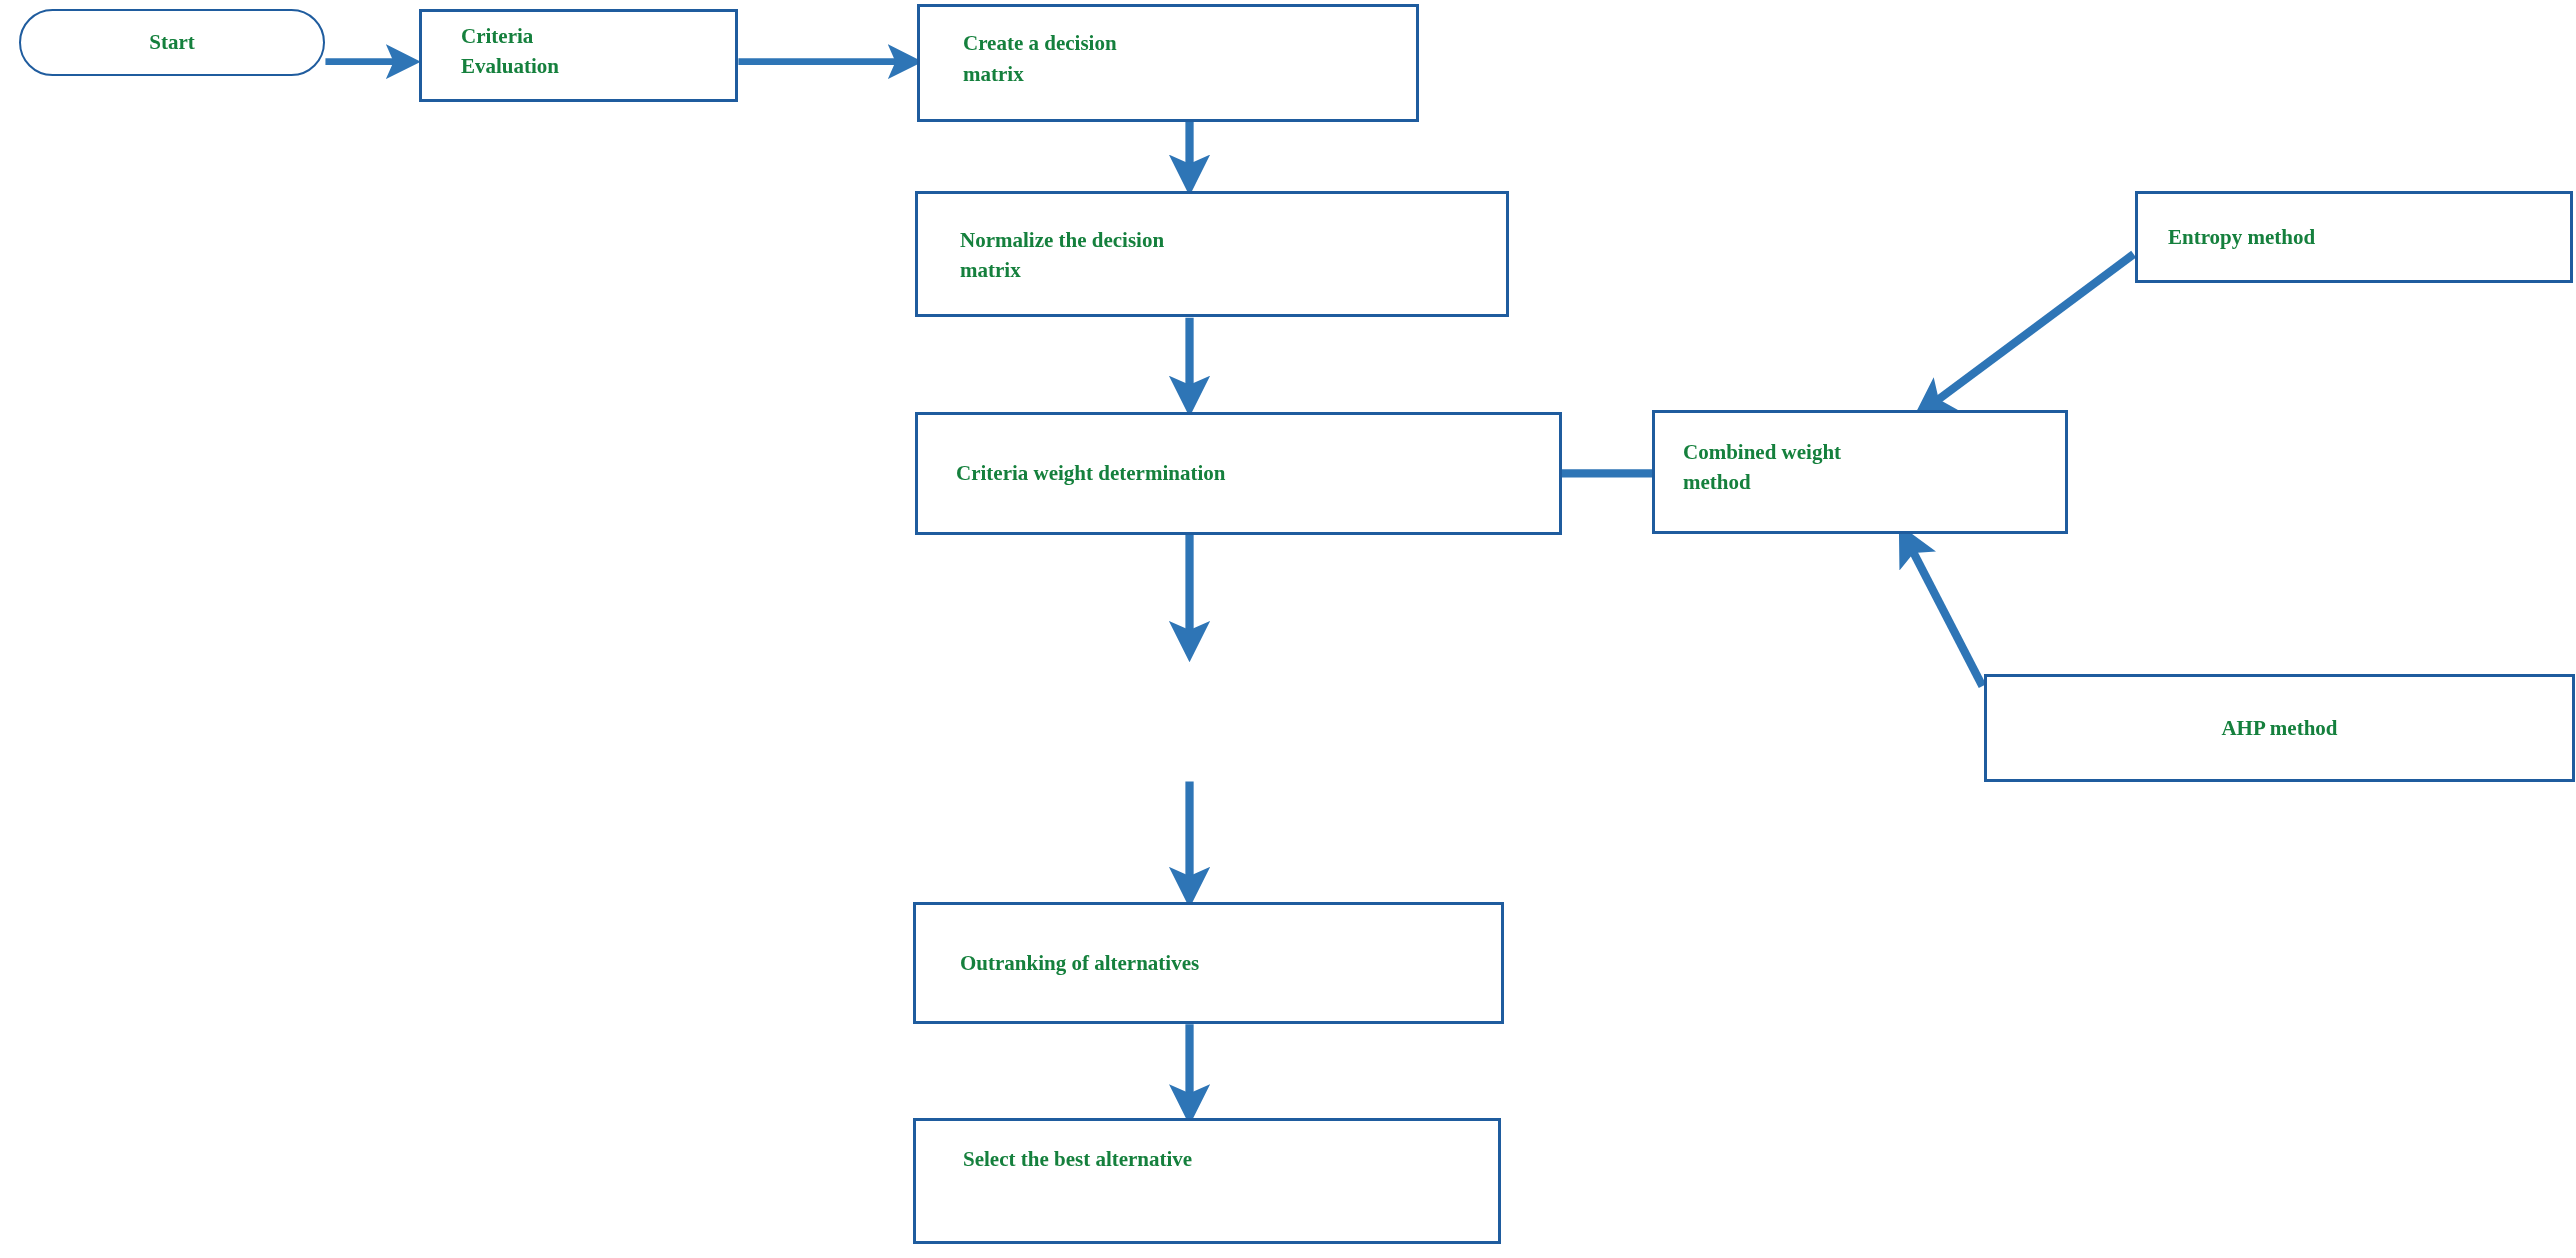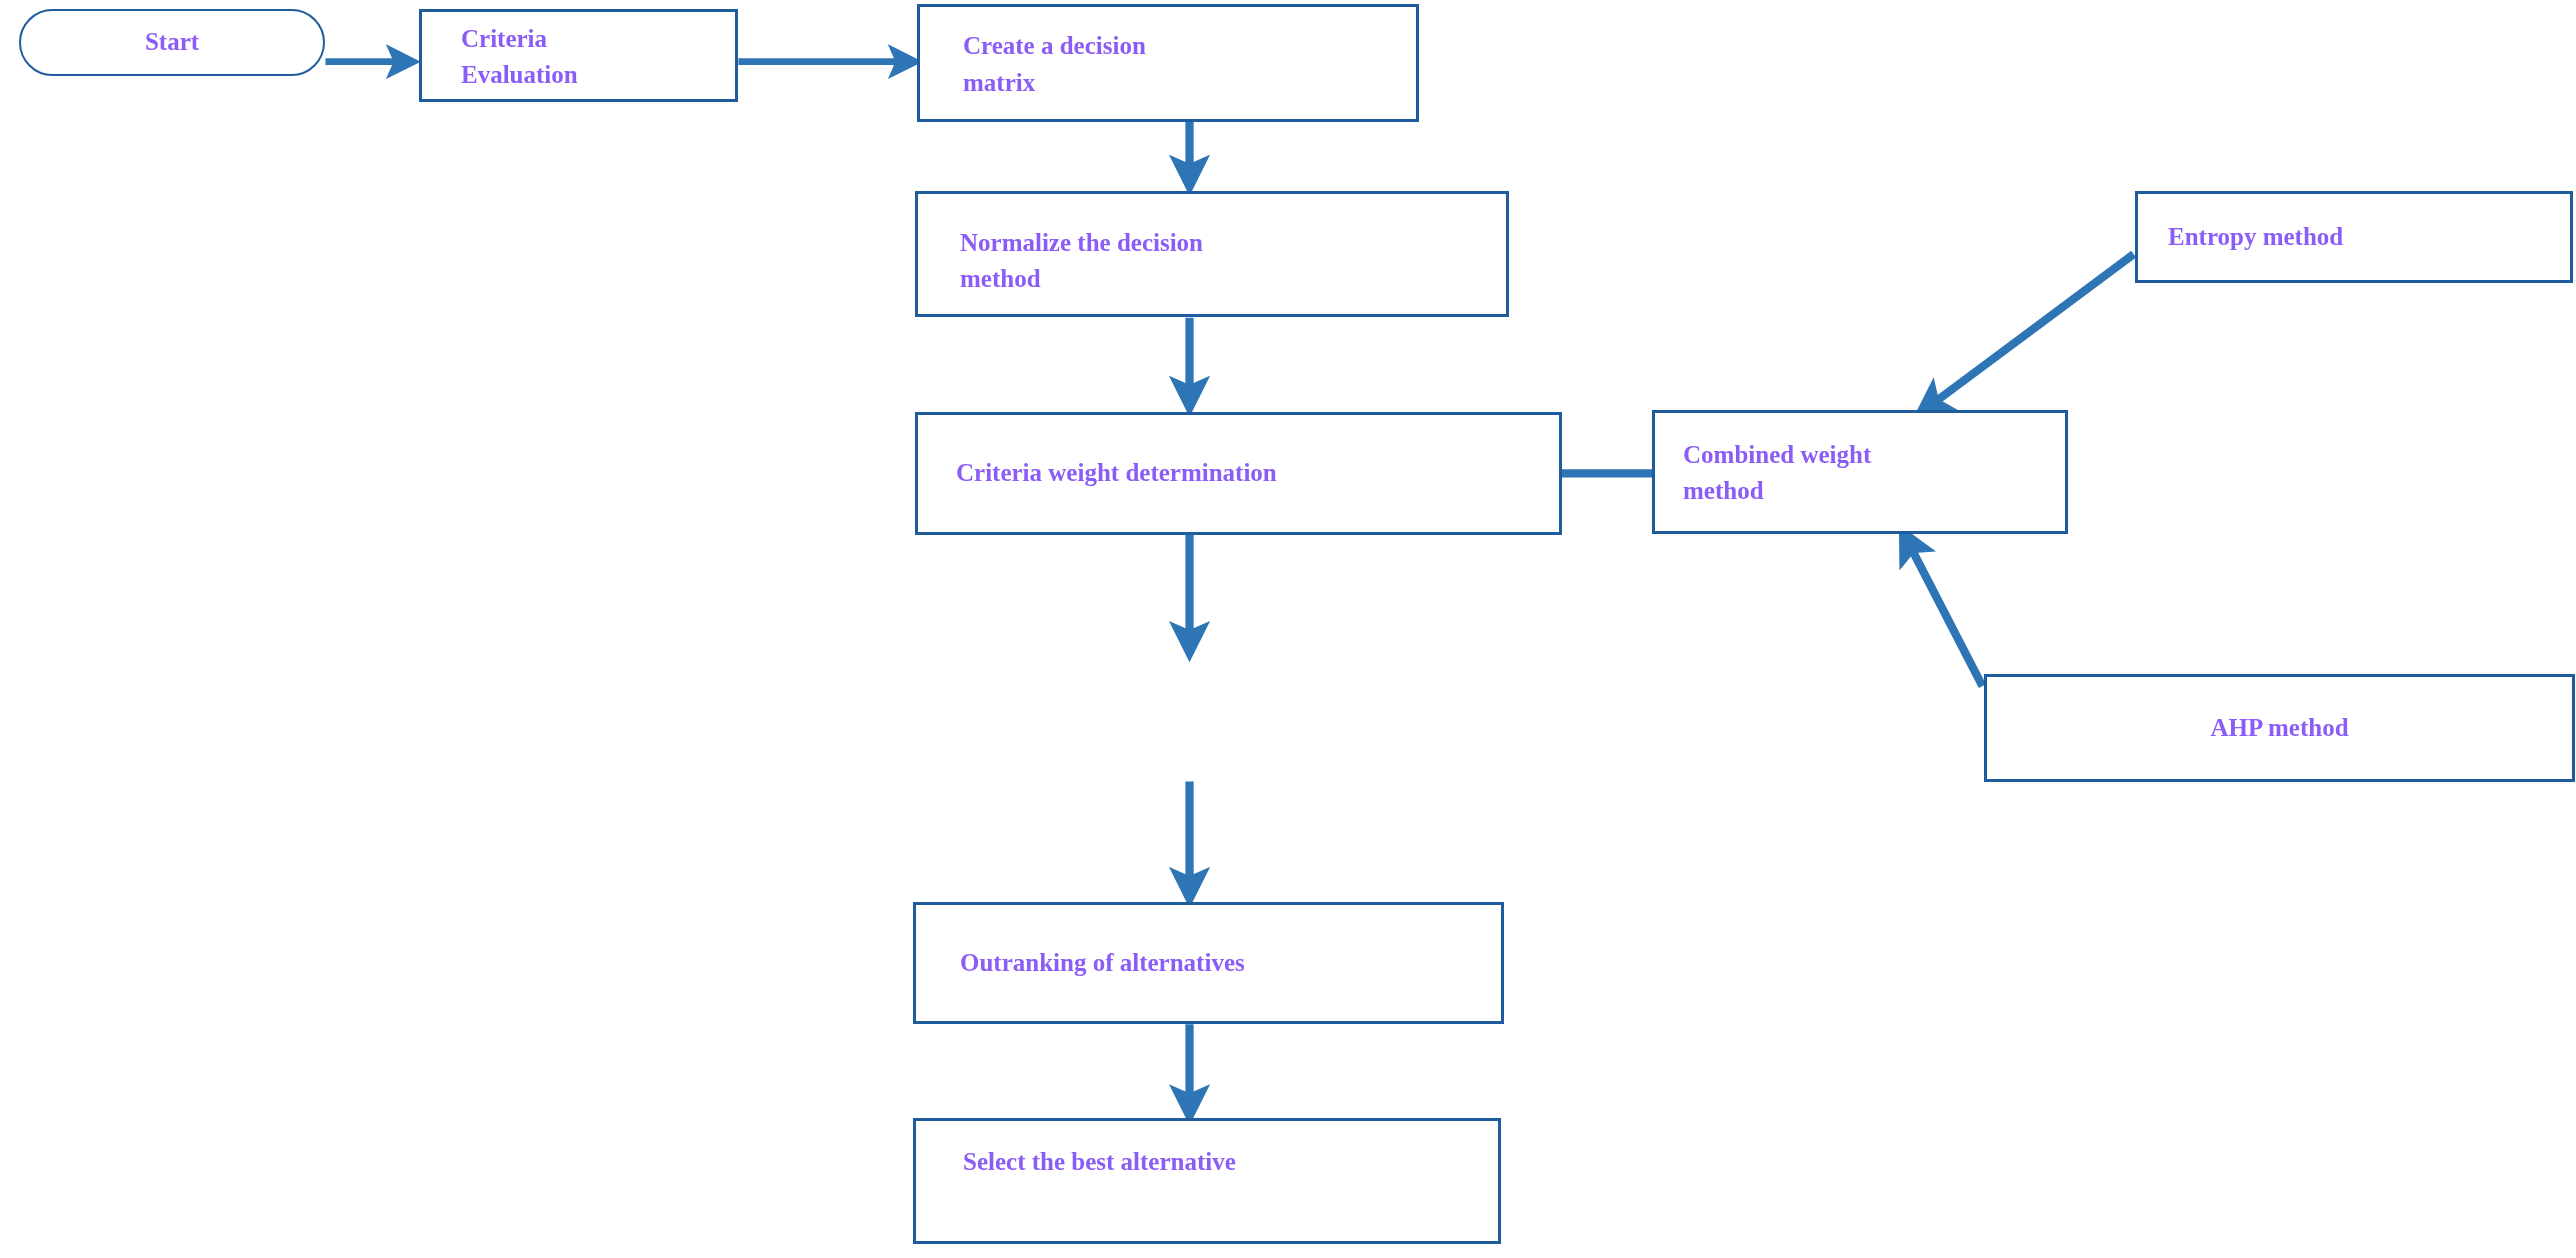--- a/index.html
+++ b/index.html
@@ -16,23 +16,23 @@
     font-family: "Liberation Serif", "DejaVu Serif", serif;
     overflow: hidden;
   }
   
   .node {
     position: absolute;
     box-sizing: border-box;
     background: #ffffff;
     border: 3.2px solid #1F5C9E;
     display: flex;
-    color: #8b5cf6;
+    color: #15803d;
     font-weight: bold;
-    font-size: 25px;
+    font-size: 21px;
     line-height: 1.45;
   }
   .node .label {
     display: block;
     white-space: pre-line;
   }
   .node.terminator {
     border-radius: 635px;
     border-width: 2.5px;
     align-items: center;
@@ -108,21 +108,21 @@
 Evaluation</span>
   </div>
 
   <div class="node process" style="left:917px; top:3.8px; width:502px; height:118px; padding:21.6px 0 0 43px;">
     <span class="label">Create a decision
 matrix</span>
   </div>
 
   <div class="node process" style="left:915px; top:191px; width:594px; height:126px; padding:30.5px 0 0 42px;">
     <span class="label">Normalize the decision
-method</span>
+matrix</span>
   </div>
 
   <div class="node process align-middle-left" style="left:915px; top:412px; width:647px; height:123px; padding-left:38px;">
     <span class="label">Criteria  weight determination</span>
   </div>
 
 
   <div class="node process align-middle-left" style="left:913px; top:902px; width:591px; height:122px; padding-left:44px;">
     <span class="label">Outranking of alternatives</span>
   </div>

